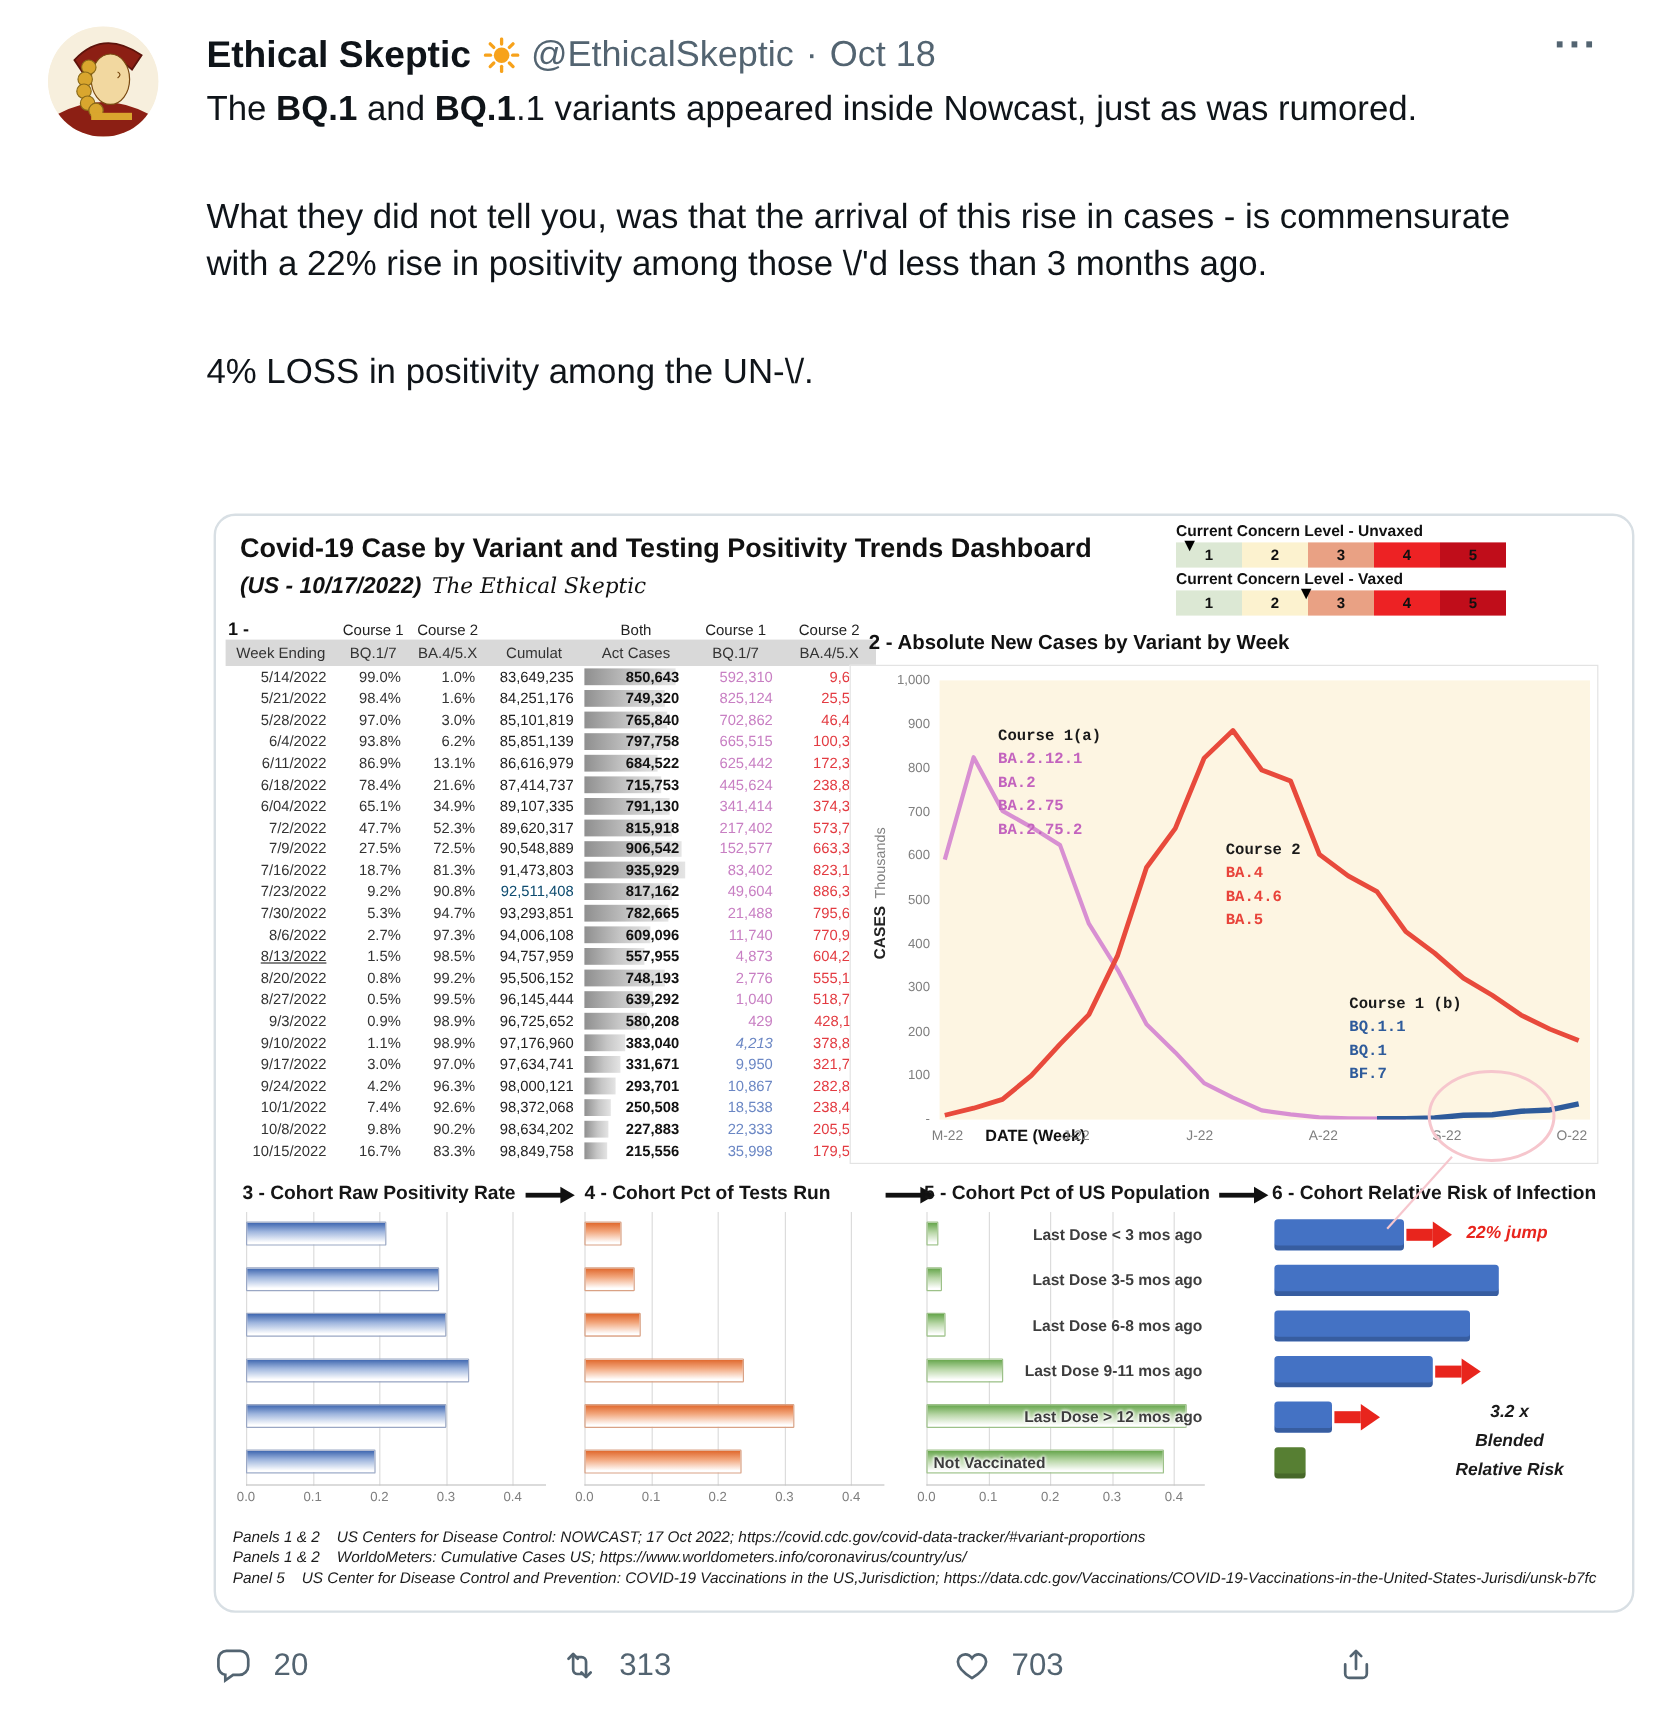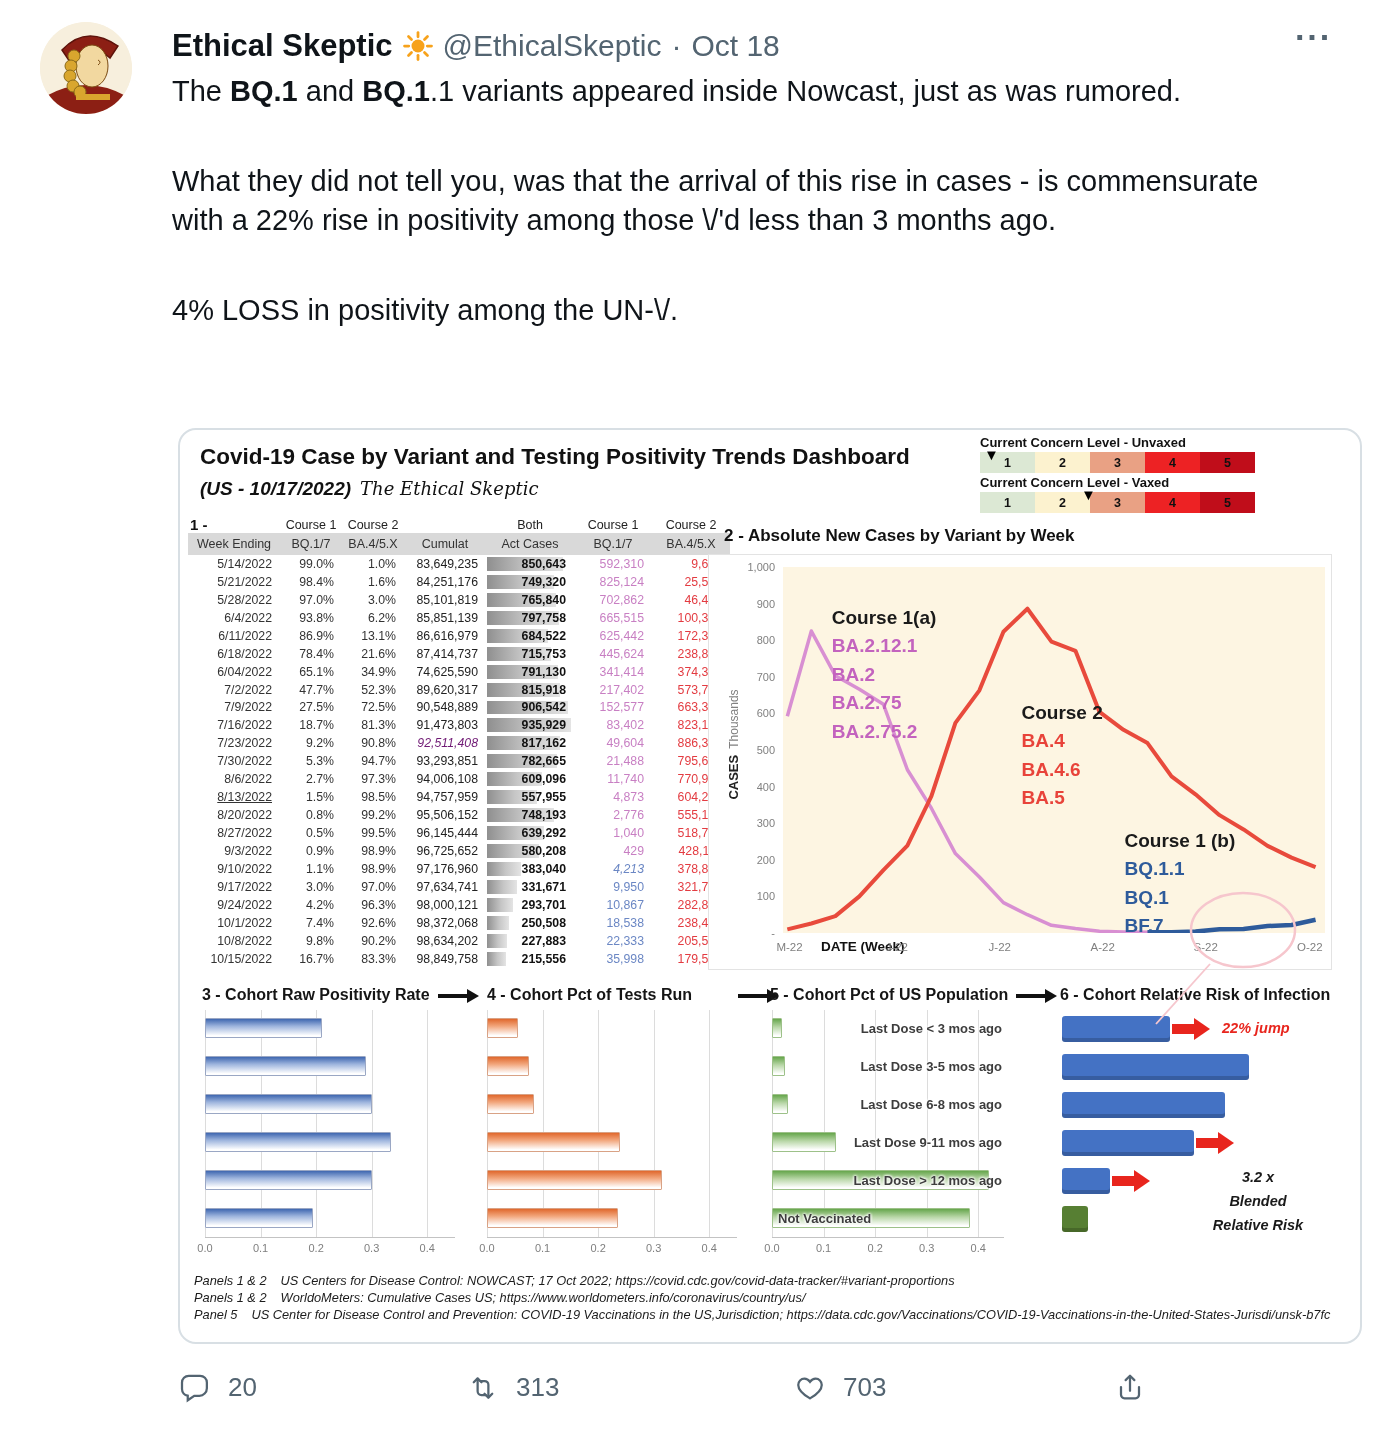--- a/index.html
+++ b/index.html
@@ -47,21 +47,21 @@
   
   .p2-title{left:544px;top:96px;font-size:17px;font-weight:700;color:#111;}
   .chartbox{left:528px;top:124px;width:624px;height:416px;border:1px solid #e3e3e3;background:#fff;}
   .plot{position:absolute;left:74px;top:12px;width:542px;height:366px;background:#fdf5e2;}
   .plot svg{position:absolute;inset:0;width:100%;height:100%;}
   .ylab{position:absolute;left:-76px;top:182px;width:200px;text-align:center;transform:rotate(-90deg);font-size:12px;color:#808080;}
   .ylab b{color:#222;font-size:13px;margin-right:6px;}
   .ytick{position:absolute;left:14px;width:52px;text-align:right;font-size:11px;color:#808080;}
   .xtick{position:absolute;top:386px;width:70px;margin-left:-35px;text-align:center;font-size:11.5px;color:#7f7f7f;}
   .xlabel{position:absolute;left:112px;top:384px;font-size:13.5px;font-weight:700;color:#111;}
-  .ann{position:absolute;font-size:19px;line-height:1.5;white-space:nowrap;}
+  .ann{position:absolute;font-size:13px;line-height:1.5;white-space:nowrap;font-family:Liberation Mono, monospace;}
   .ann .at{color:#1a1a1a;font-weight:600;display:block;}
   .ann span{display:block;font-weight:700;}
   
   .bp-title{position:absolute;top:0;font-size:16px;font-weight:700;color:#151515;white-space:nowrap;}
   .bplot{position:absolute;top:24px;background:#fff;}
   .grid{position:absolute;top:0;bottom:0;width:1px;background:#dcdcdc;}
   .baseline{position:absolute;left:0;right:0;bottom:0;height:1px;background:#c3c3c3;}
   .hbar{position:absolute;height:20px;border:1px solid rgba(110,110,110,.35);border-radius:1px;}
   .hbar.blue{background:linear-gradient(180deg,#3f67b0,#9db4dd 40%,#fff 92%);border-color:#9aa7c4;}
   .hbar.orange{background:linear-gradient(180deg,#e0682d,#f2a67c 40%,#fff 92%);border-color:#d9a285;}
@@ -251,21 +251,21 @@
               <div class="actbar" style="width: 64.2342px;"></div>
               <span class="actnum">715,753</span>
             </div>
             <div class="cc ra c1pink" style="width: 78px;">445,624</div>
             <div class="cc ra c2red" style="width: 78px;">238,898</div>
           </div>
           <div class="trow">
             <div class="cc ra" style="width: 92px;">6/04/2022</div>
             <div class="cc ra" style="width: 62px;">65.1%</div>
             <div class="cc ra" style="width: 62px;">34.9%</div>
-            <div class="cc ra" style="width: 82px; color: rgb(34, 34, 34);">74,625,590</div>
+            <div class="cc ra" style="width: 82px; color: rgb(34, 34, 34);">89,107,335</div>
             <div class="cc actcell" style="width: 88px;">
               <div class="actbar" style="width: 70.9988px;"></div>
               <span class="actnum">791,130</span>
             </div>
             <div class="cc ra c1pink" style="width: 78px;">341,414</div>
             <div class="cc ra c2red" style="width: 78px;">374,339</div>
           </div>
           <div class="trow">
             <div class="cc ra" style="width: 92px;">7/2/2022</div>
             <div class="cc ra" style="width: 62px;">47.7%</div>
@@ -299,21 +299,21 @@
               <div class="actbar" style="width: 83.9936px;"></div>
               <span class="actnum">935,929</span>
             </div>
             <div class="cc ra c1pink" style="width: 78px;">83,402</div>
             <div class="cc ra c2red" style="width: 78px;">823,140</div>
           </div>
           <div class="trow">
             <div class="cc ra" style="width: 92px;">7/23/2022</div>
             <div class="cc ra" style="width: 62px;">9.2%</div>
             <div class="cc ra" style="width: 62px;">90.8%</div>
-            <div class="cc ra" style="width: 82px; color: #701a75; font-style: italic;">92,511,408</div>
+            <div class="cc ra" style="width: 82px; color: #0c4a6e;">92,511,408</div>
             <div class="cc actcell" style="width: 88px;">
               <div class="actbar" style="width: 73.3351px;"></div>
               <span class="actnum">817,162</span>
             </div>
             <div class="cc ra c1pink" style="width: 78px;">49,604</div>
             <div class="cc ra c2red" style="width: 78px;">886,325</div>
           </div>
           <div class="trow">
             <div class="cc ra" style="width: 92px;">7/30/2022</div>
             <div class="cc ra" style="width: 62px;">5.3%</div>

